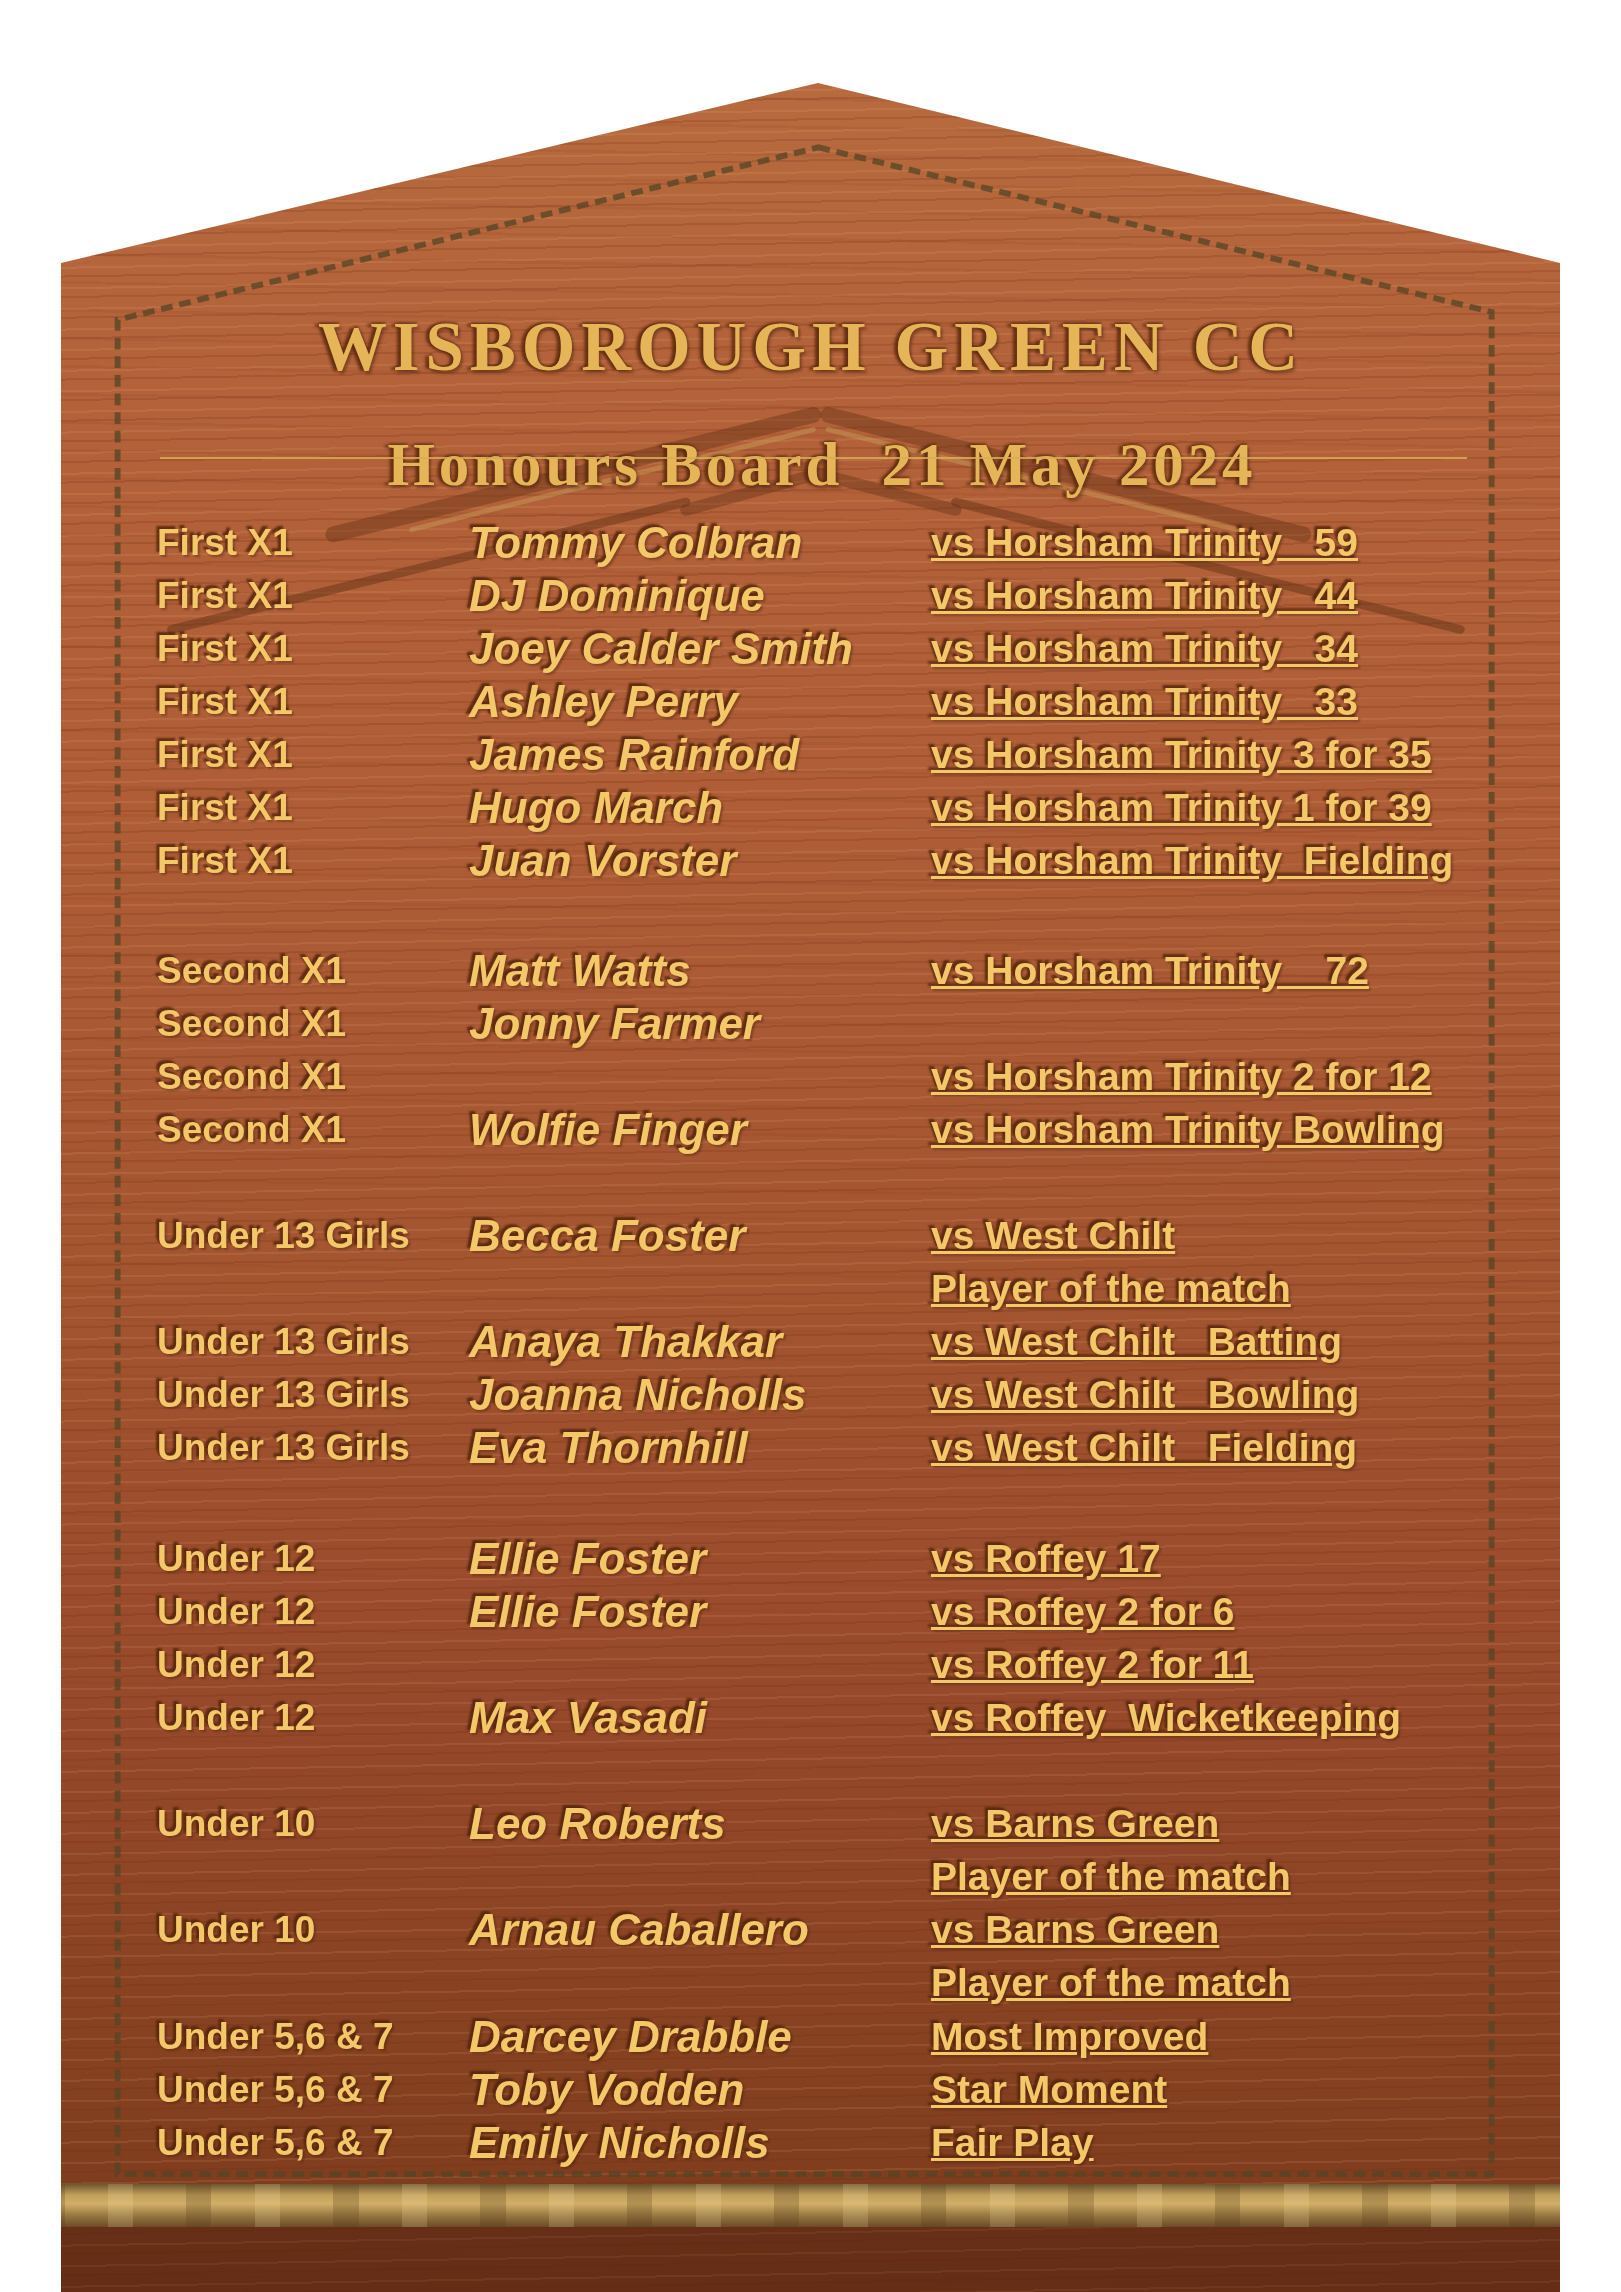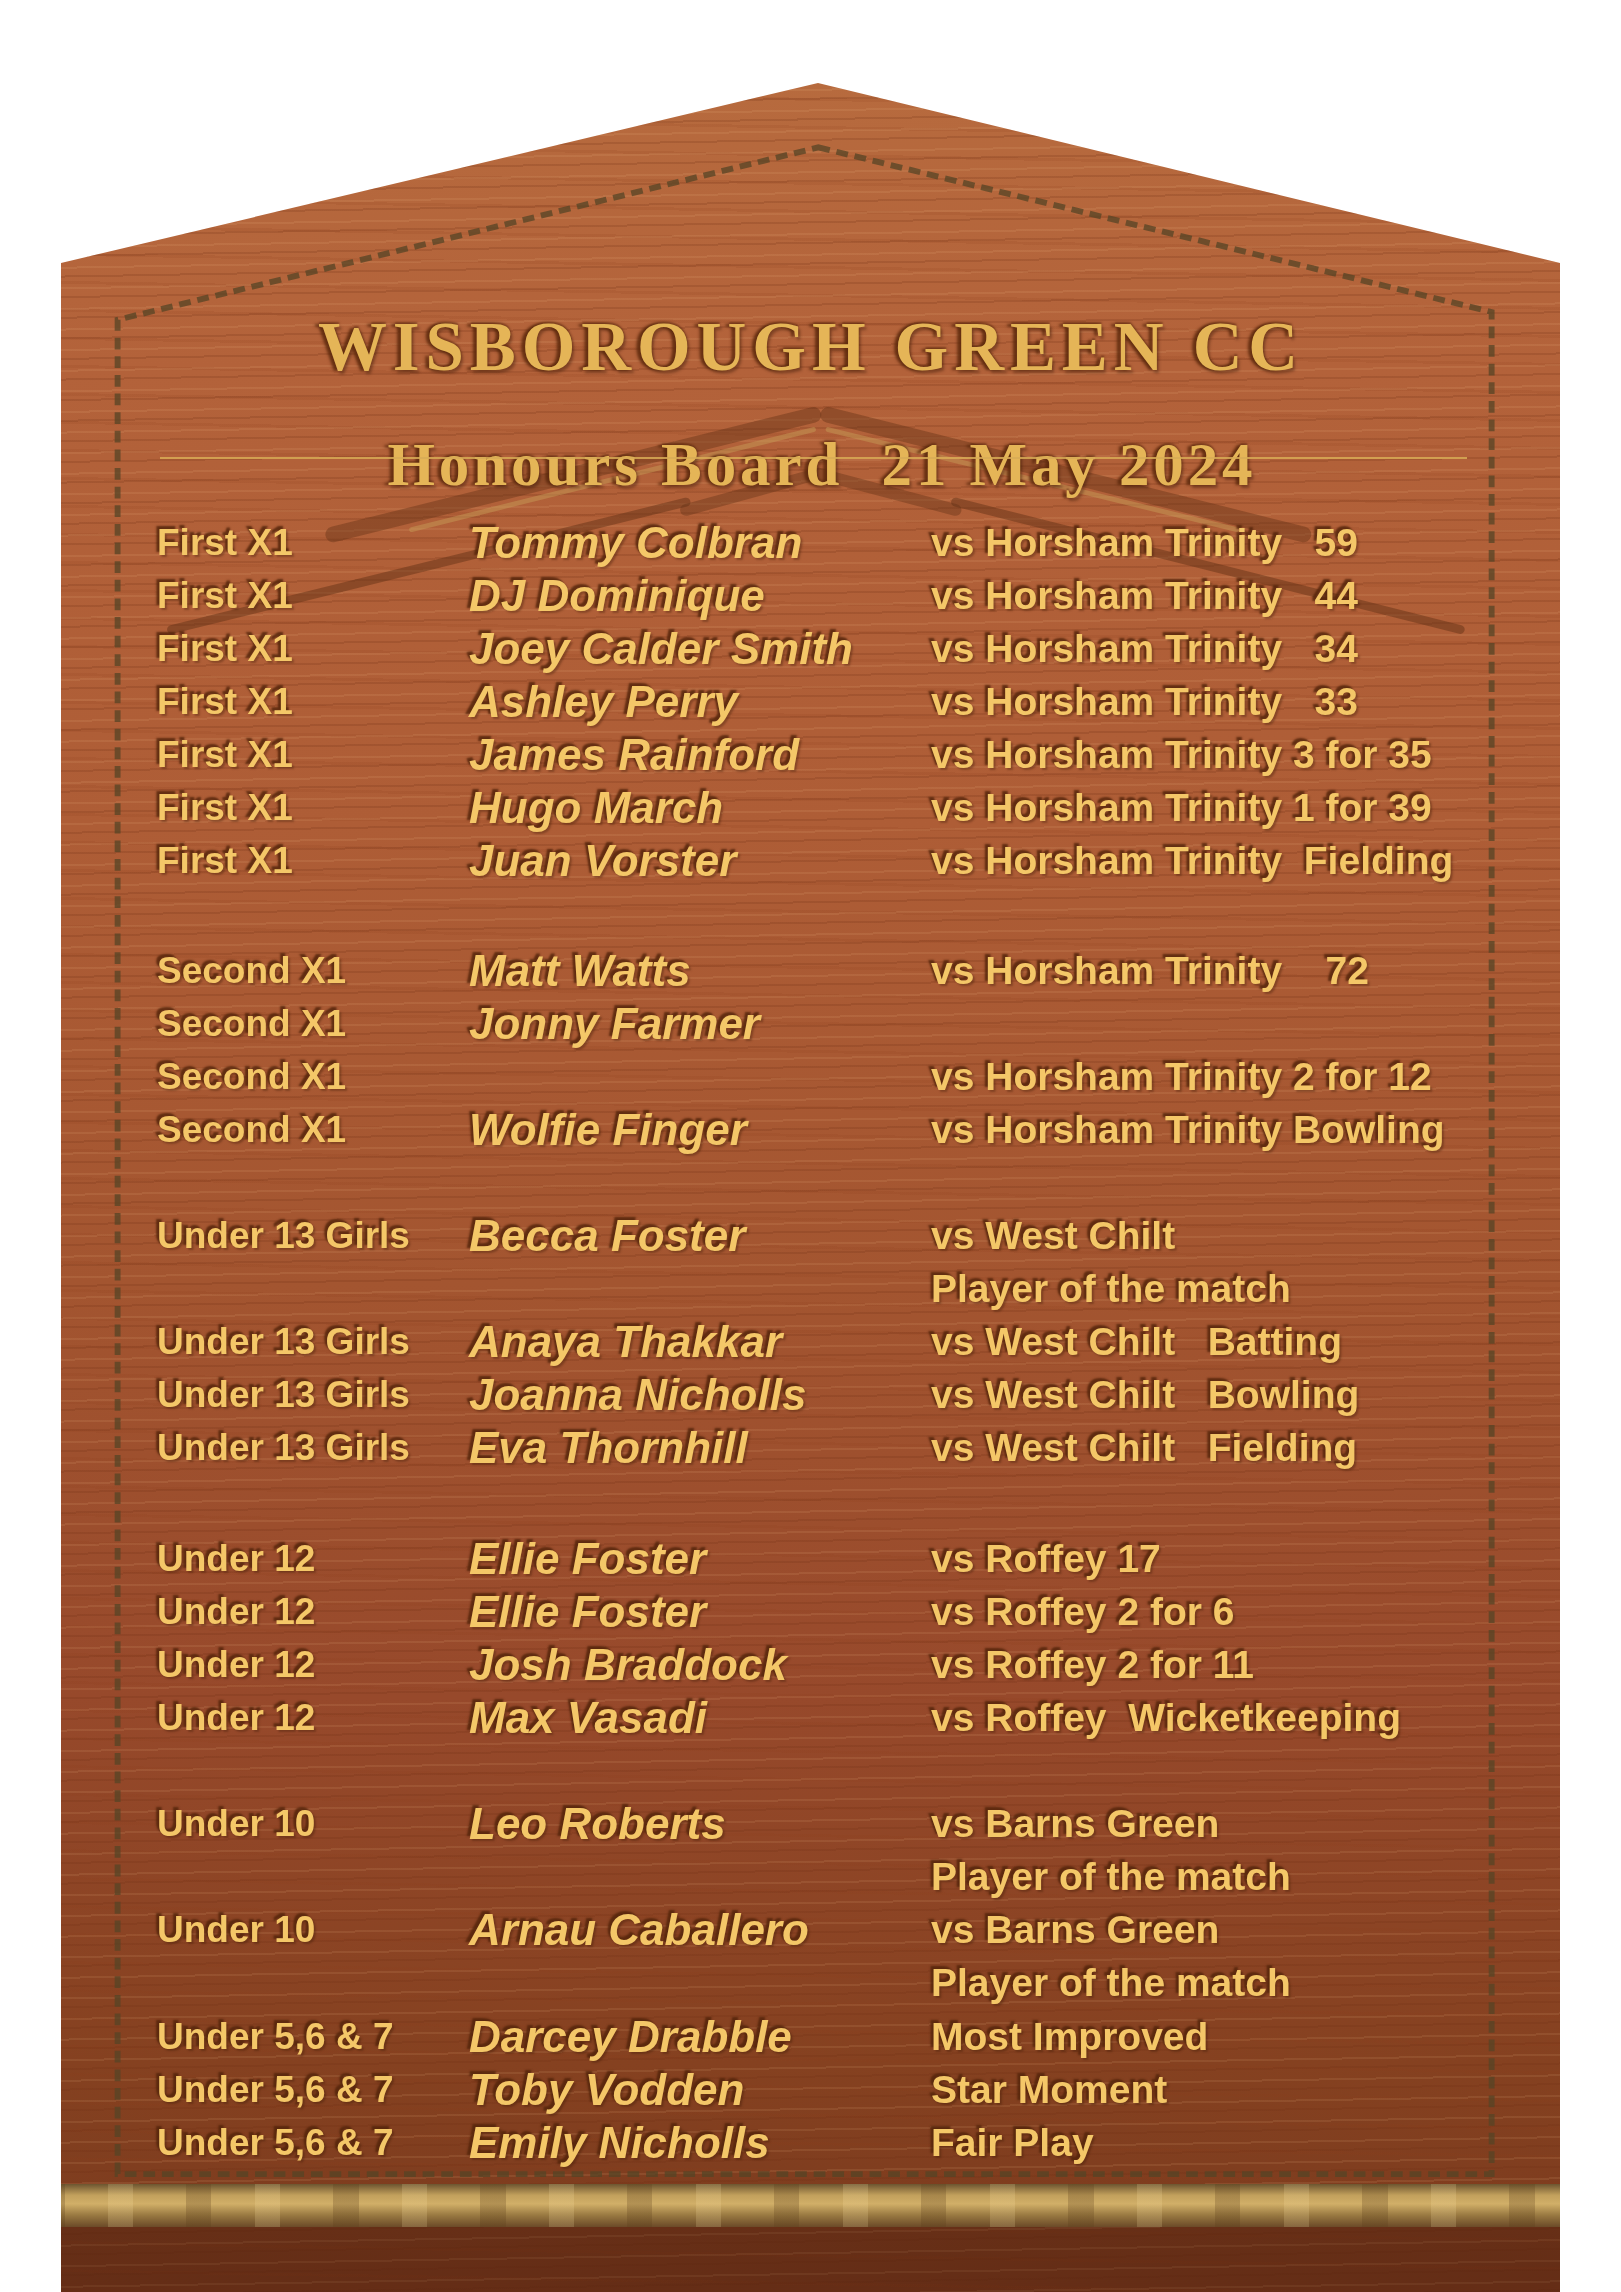--- a/index.html
+++ b/index.html
@@ -59,21 +59,21 @@
   
   .section{position:absolute;left:0;width:1621px;text-align:right;}
   .row{position:relative;height:53px;white-space:pre;}
   .cell{
     position:absolute;top:0;line-height:53px;font-weight:700;white-space:pre;
     color:#f4c768;
     text-shadow:-2.9px -2.9px 2px rgba(84,36,10,0.85), 2px 2px 2px rgba(60,25,5,0.35);
   }
   .cell.category{left:157px;font-size:37px;}
   .cell.player{left:469px;font-size:44px;font-style:italic;}
-  .cell.result{left:931px;font-size:39px;}
+  .cell.result{left:931px;font-size:39px;text-decoration:underline;}
 </style>
 </head>
 <body>
 
 <div id="stage">
   <div id="board">
     <div class="edge-shade"></div>
 
     <svg id="grain" width="1621" height="2293" viewBox="0 0 1654 2339">
       <g stroke="#5e2f14" fill="none" stroke-linecap="round">
@@ -114,21 +114,21 @@
     <div class="section" style="top:1209px">
         <div class="row"><span class="cell category">Under 13 Girls</span><span class="cell player">Becca Foster</span><span class="cell result">vs West Chilt</span></div>
         <div class="row"><span class="cell category"></span><span class="cell player"></span><span class="cell result">Player of the match</span></div>
         <div class="row"><span class="cell category">Under 13 Girls</span><span class="cell player">Anaya Thakkar</span><span class="cell result">vs West Chilt   Batting</span></div>
         <div class="row"><span class="cell category">Under 13 Girls</span><span class="cell player">Joanna Nicholls</span><span class="cell result">vs West Chilt   Bowling</span></div>
         <div class="row"><span class="cell category">Under 13 Girls</span><span class="cell player">Eva Thornhill</span><span class="cell result">vs West Chilt   Fielding</span></div>
       </div>
     <div class="section" style="top:1532px">
         <div class="row"><span class="cell category">Under 12</span><span class="cell player">Ellie Foster</span><span class="cell result">vs Roffey 17</span></div>
         <div class="row"><span class="cell category">Under 12</span><span class="cell player">Ellie Foster</span><span class="cell result">vs Roffey 2 for 6</span></div>
-        <div class="row"><span class="cell category">Under 12</span><span class="cell player">Josh Braddock</span><span class="cell result">vs Roffey 2 for 11</span></div>
+        <div class="row"><span class="cell category">Under 12</span><span class="cell result">vs Roffey 2 for 11</span></div>
         <div class="row"><span class="cell category">Under 12</span><span class="cell player">Max Vasadi</span><span class="cell result">vs Roffey  Wicketkeeping</span></div>
       </div>
     <div class="section" style="top:1797px">
         <div class="row"><span class="cell category">Under 10</span><span class="cell player">Leo Roberts</span><span class="cell result">vs Barns Green</span></div>
         <div class="row"><span class="cell category"></span><span class="cell player"></span><span class="cell result">Player of the match</span></div>
         <div class="row"><span class="cell category">Under 10</span><span class="cell player">Arnau Caballero</span><span class="cell result">vs Barns Green</span></div>
         <div class="row"><span class="cell category"></span><span class="cell player"></span><span class="cell result">Player of the match</span></div>
       </div>
     <div class="section" style="top:2010px">
         <div class="row"><span class="cell category">Under 5,6 &amp; 7</span><span class="cell player">Darcey Drabble</span><span class="cell result">Most Improved</span></div>

